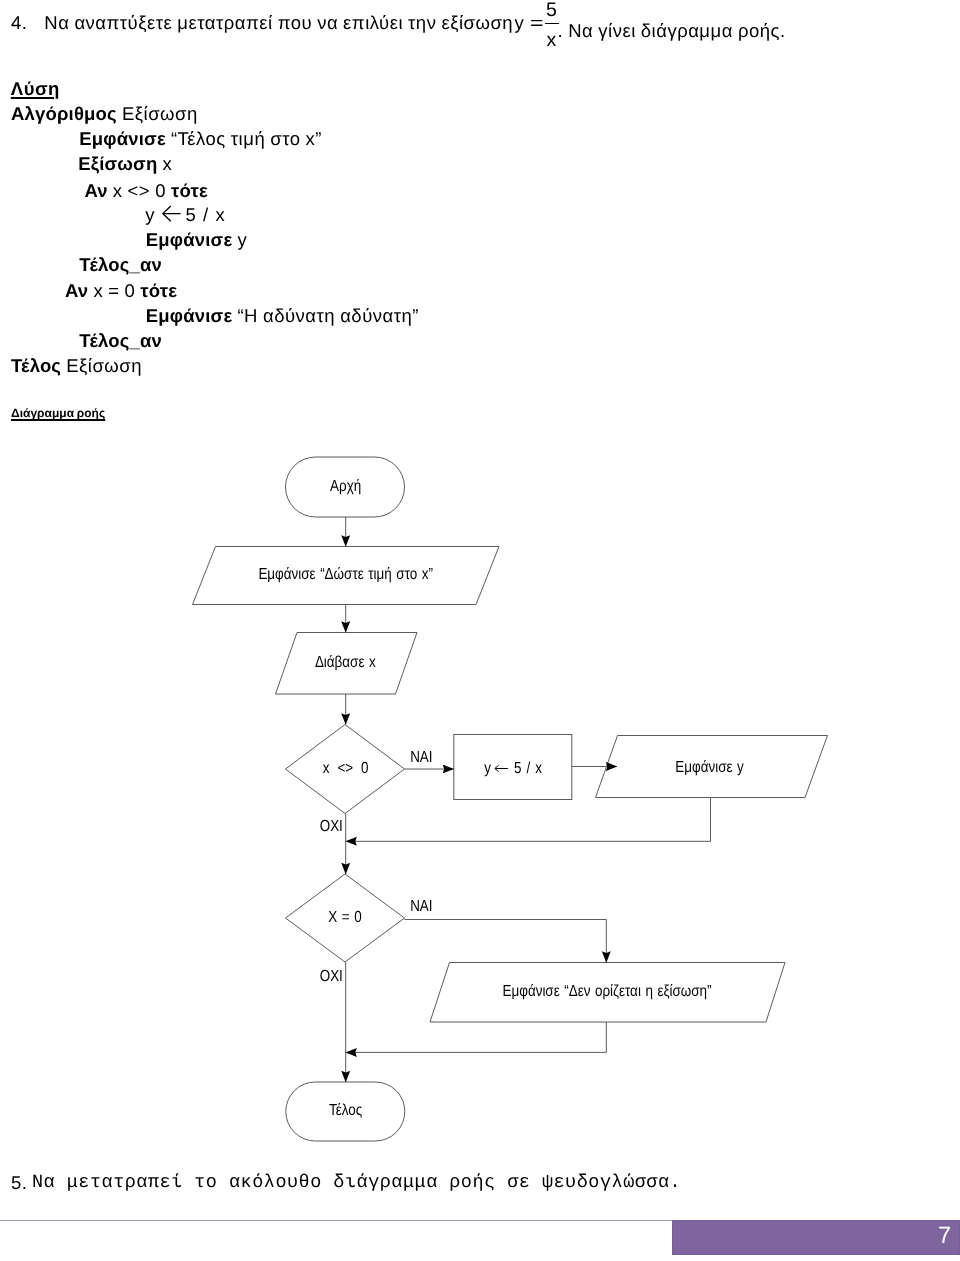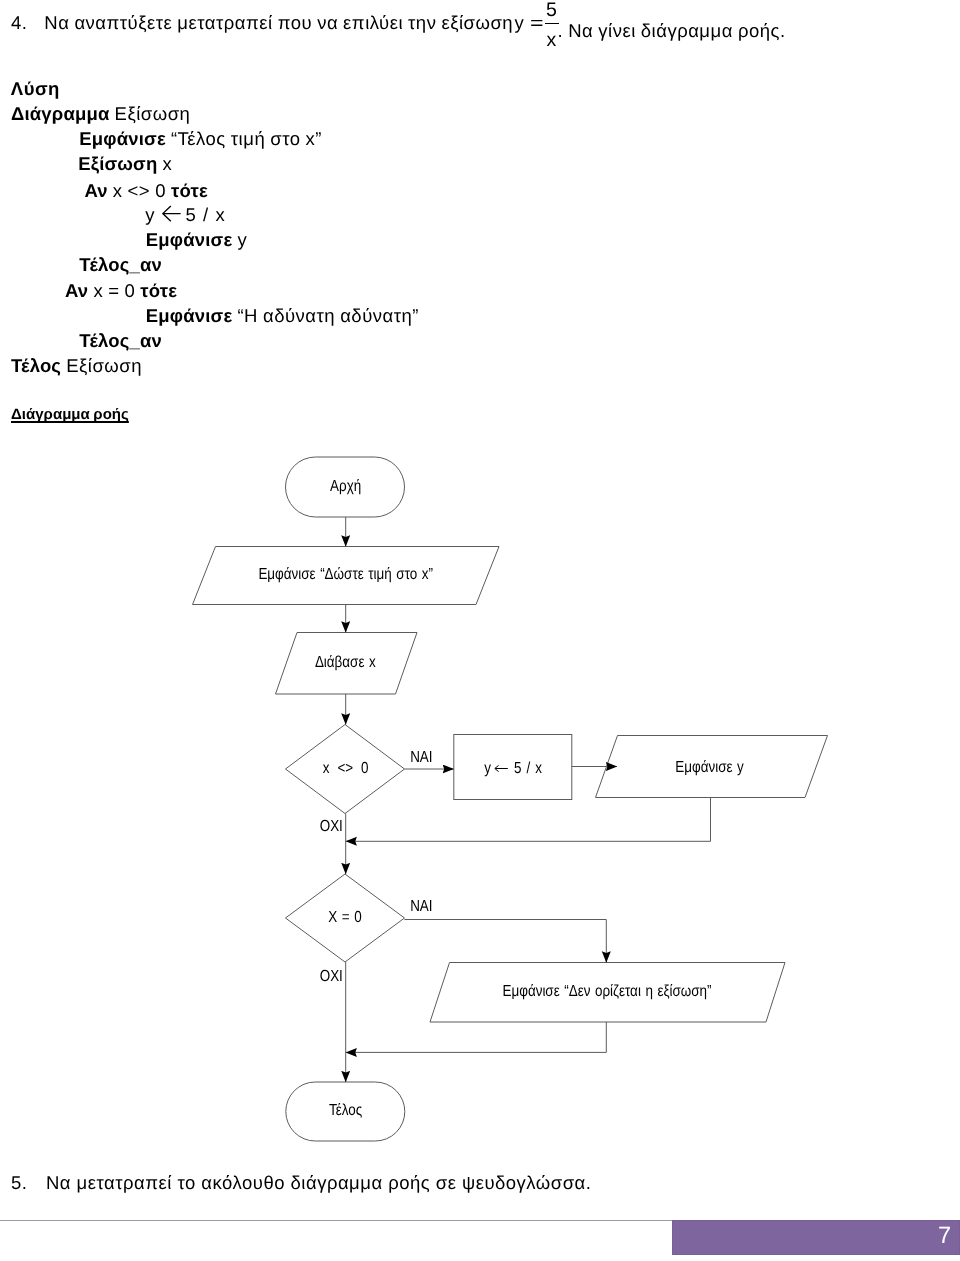--- a/index.html
+++ b/index.html
@@ -19,35 +19,35 @@
   .q-t2{position:absolute;left:557.5px;top:8px;white-space:nowrap;}
   .frac{position:absolute;left:30.2px;top:0;text-align:center;line-height:1;width:14px;}
   .frac .num{display:block;position:absolute;left:0;top:-8px;width:14px;height:14px;font-size:19.5px;}
   .frac .bar{display:block;position:absolute;left:0;top:14.1px;width:14px;border-top:1.7px solid #000;}
   .frac .den{display:block;position:absolute;left:0;top:21.5px;width:14px;height:14px;font-size:19.5px;}
 
   
   .code{position:absolute;left:0;top:0;font-size:18.5px;line-height:25px;}
   .code .l{position:absolute;white-space:pre;height:25px;}
   .code b{font-weight:bold;letter-spacing:0.18px;}
-  .u{font-weight:bold;text-underline-offset:2px;
+  .u{text-decoration:underline;font-weight:bold;text-underline-offset:2px;
      text-decoration-thickness:1.6px;margin-top:8px;}
   svg.larrow{position:absolute;left:17px;top:3.5px;}
 
   
-  .dtitle{position:absolute;left:11px;top:405.5px;font-size:15px;font-weight:bold;letter-spacing:0.02px;
+  .dtitle{position:absolute;left:11px;top:405.5px;font-size:12px;font-weight:bold;letter-spacing:0.02px;
           text-decoration:underline;text-underline-offset:2px;text-decoration-thickness:1.6px;text-decoration-skip-ink:none;}
   svg.flow{position:absolute;left:0;top:0;width:960px;height:1261px;word-spacing:normal;}
   svg.flow text{word-spacing:1px;letter-spacing:normal;transform:scaleX(0.84);transform-box:fill-box;
                 transform-origin:center;}
 
   
   .q5{position:absolute;left:0;top:1168.6px;font-size:18.5px;line-height:28px;}
   .q5-num{position:absolute;left:11px;top:0;}
-  .q5-txt{position:absolute;left:46px;top:0;white-space:nowrap;word-spacing:-0.08px;}
+  .q5-txt{position:absolute;left:32px;top:0;white-space:nowrap;word-spacing:-0.08px;font-family:Liberation Mono, monospace;}
   .hr{position:absolute;left:0px;top:1220px;width:960px;height:1.3px;background:#9a9aa8;}
   .fbar{position:absolute;left:672px;top:1220px;width:288px;height:35px;
         background:#7e659e;box-sizing:border-box;border:1px solid #776096;}
   .pnum{position:absolute;right:7.5px;top:-1px;color:#fff;font-size:23.5px;line-height:30px;
         word-spacing:normal;}
 </style>
 </head>
 <body>
 
 <div class="page-layer">
@@ -63,21 +63,21 @@
           <span class="bar"></span>
           <span class="den">x</span>
         </span>
       </span>
   <span class="q-t2">. Να γίνει διάγραμμα ροής.</span>
 </div>
 
 <div class="code">
   <div class="l" style="left:10.8px;top:75.6px"><span class="u">Λύση</span></div>
 
-  <div class="l" style="left:11px;top:100.85px"><b>Διάγραμμα</b><span> </span><span>Εξίσωση</span></div>
+  <div class="l" style="left:11px;top:100.85px"><b>Αλγόριθμος</b><span> </span><span>Εξίσωση</span></div>
 
   <div class="l" style="left:79.3px;top:126.1px"><b>Εμφάνισε</b><span> </span><span>“Τέλος τιμή στο x”</span></div>
 
   <div class="l" style="left:78.2px;top:151.35px"><b>Εξίσωση</b><span> </span><span>x</span></div>
 
   <div class="l" style="left:84.4px;top:178px"><b>Αν</b><span> </span><span>x &lt;&gt; 0</span><span> </span><b>τότε</b></div>
 
   <div class="l" style="left:145.3px;top:201.85px;word-spacing:0"><span style="position:absolute;left:0;top:0">y</span><svg class="larrow" width="19" height="17" viewBox="0 0 19 17">
           <path d="M18.6 8.6 H1.2 M8.8 0.9 L0.8 8.6 L8.8 16.3" fill="none" stroke="#000" stroke-width="1.35"></path>
         </svg><span style="position:absolute;left:40.2px;top:0;word-spacing:1.1px">5 / x</span></div>

